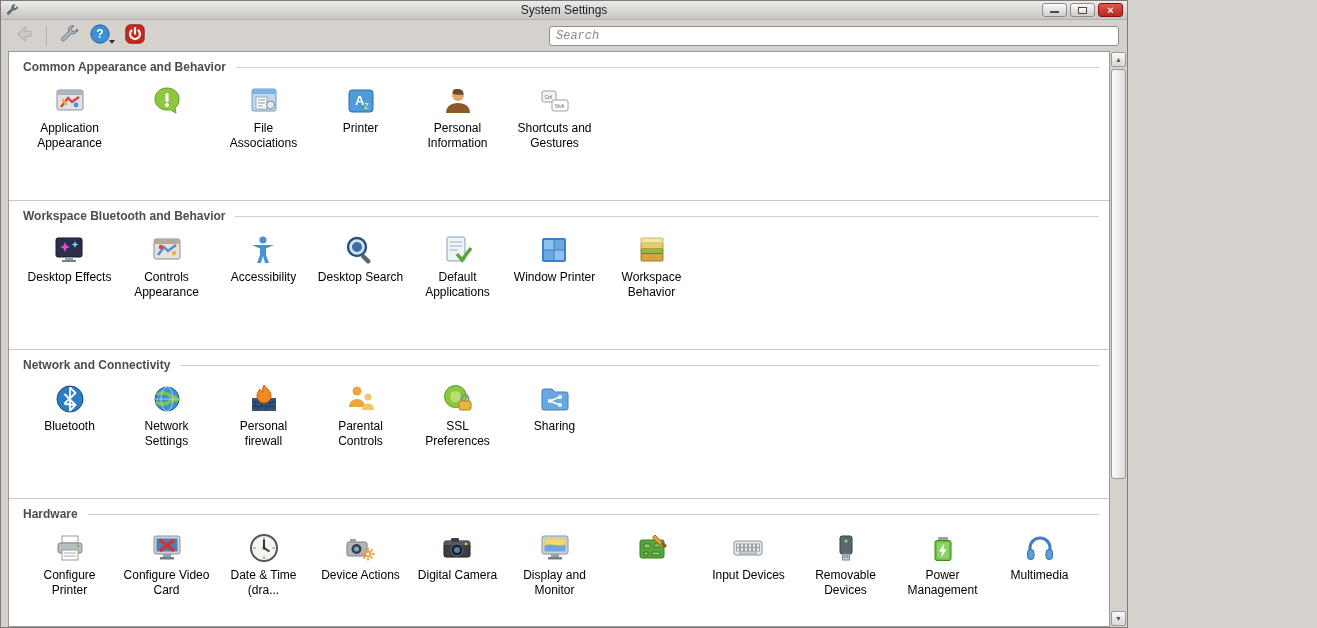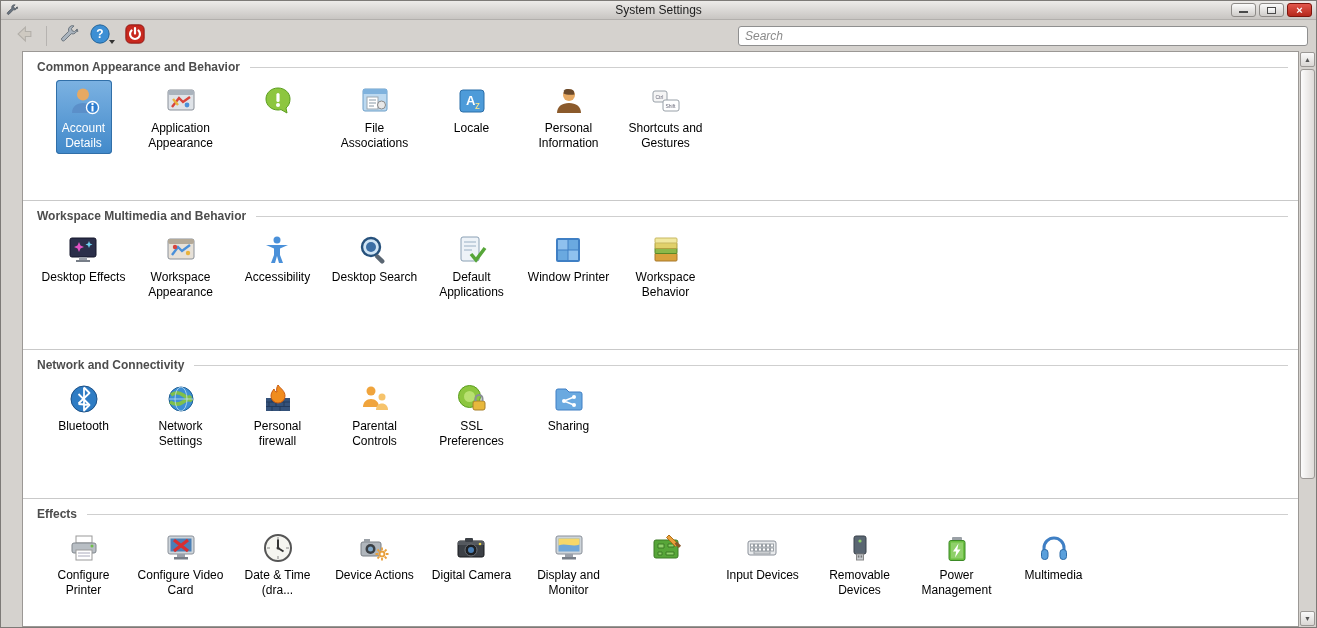--- a/index.html
+++ b/index.html
@@ -2,21 +2,21 @@
 <html><head>
 <meta charset="utf-8">
 <style>
   * { box-sizing: border-box; }
   html,body { margin:0; padding:0; }
   body {
     width:1317px; height:628px; overflow:hidden;
     font-family:"Liberation Sans","DejaVu Sans",sans-serif;
     background:#d5d2ce; font-size:12px; color:#232323;
   }
-  .window { width:1317px; height:628px; display:flex; flex-direction:column;
+  .window { width:1128px; height:628px; display:flex; flex-direction:column;
     border:1px solid #7d7a77; background:#d5d2ce; }
 
   
   .titlebar { flex:0 0 19px; position:relative; display:flex; align-items:center;
     padding:0 4px; background:linear-gradient(#edebe9,#c8c5c2);
     border-bottom:1px solid #b2afac; }
   .titlebar .win-icon { width:14px; height:14px; display:flex; align-items:center; z-index:1; }
   .titlebar .title { position:absolute; left:0; right:0; text-align:center;
     font-size:12px; color:#1c1c1c; }
   .win-controls { margin-left:auto; display:flex; gap:3px; z-index:1; }
@@ -32,25 +32,25 @@
   
   .toolbar { flex:0 0 31px; display:flex; align-items:center; padding:0 8px; gap:3px; }
   .tool-btn { width:30px; height:28px; background:transparent; border:none;
     display:flex; align-items:center; justify-content:center; cursor:pointer; padding:0; }
   .tool-btn svg { width:22px; height:22px; }
   .tool-btn.disabled { opacity:.55; cursor:default; }
   .tb-sep { width:1px; height:20px; background:#b6b3b0; margin:0 4px; }
   .dd-arrow { width:0; height:0; border-left:3px solid transparent; border-right:3px solid transparent;
     border-top:4px solid #333; margin-left:-2px; margin-top:12px; }
   .search-input { margin-left:auto; width:570px; height:20px; border:1px solid #8f8f8f;
-    border-radius:3px; padding:0 6px; font-size:12px; font-family:Liberation Sans, sans-serif; background:#fff; color:#222; }
+    border-radius:3px; padding:0 6px; font-size:12px; font-family:Liberation Mono, monospace; background:#fff; color:#222; }
   .search-input::placeholder { font-style:italic; color:#8a8a8a; }
 
   
-  .main { flex:1; display:flex; min-height:0; padding-left:21px; }
+  .main { flex:1; display:flex; min-height:0; padding-left:7px; }
   .content-frame { flex:1; background:#fff; border:1px solid #9b9895; overflow:hidden; }
 
   .section { border-bottom:1px solid #c9c9c9; padding:2px 6px 28px 6px; }
   .section:last-child { border-bottom:none; }
   .section-header { display:flex; align-items:center; gap:10px; padding:6px 4px 6px 8px; }
   .section-title { font-size:12px; font-weight:bold; color:#4d4d4d; white-space:nowrap; }
   .section-rule { flex:1; height:1px; background:#cfcfcf; }
   .items { display:flex; flex-wrap:wrap; align-items:flex-start; padding-left:6px; min-height:92px; }
   .item { width:97px; display:flex; justify-content:center; cursor:pointer; }
   .item-inner { display:flex; flex-direction:column; align-items:center; padding:4px 3px; border-radius:4px; }
@@ -136,34 +136,20 @@
   </div>
 
   <div class="main">
     <div class="content-frame" id="sections">
         <section class="section">
           <div class="section-header">
             <span class="section-title">Common Appearance and Behavior</span>
             <span class="section-rule"></span>
           </div>
           <div class="items">
-            <div class="item selected">
-              <div class="item-inner">
-                <span class="item-icon">
-                  <svg viewBox="0 0 32 32">
-                    <circle cx="15" cy="9.5" r="6" fill="#e6a963"></circle>
-                    <path d="M4 28c0-6.5 4.8-10 11-10s11 3.5 11 10z" fill="#5b8fc9"></path>
-                    <circle cx="24.5" cy="22.5" r="6" fill="#2f7fd0" stroke="#fff" stroke-width="1.4"></circle>
-                    <rect x="23.5" y="21" width="2" height="5.5" fill="#fff"></rect>
-                    <circle cx="24.5" cy="19" r="1.2" fill="#fff"></circle>
-                  </svg>
-                </span>
-                <div class="item-label">Account Details</div>
-              </div>
-            </div>
             <div class="item">
               <div class="item-inner">
                 <span class="item-icon">
                   <svg viewBox="0 0 32 32">
                     <rect x="3" y="5" width="26" height="20" rx="2" fill="#dfe3e8" stroke="#8a9099"></rect>
                     <rect x="3" y="5" width="26" height="5" rx="2" fill="#aab3bd"></rect>
                     <path d="M7 22l7-9 4 4 7-5" stroke="#d8443c" stroke-width="2.4" fill="none"></path>
                     <path d="M8 14l5 6" stroke="#e9b33c" stroke-width="2.4"></path>
                     <circle cx="22" cy="20" r="2.4" fill="#4a90d9"></circle>
                   </svg>
@@ -198,21 +184,21 @@
             </div>
             <div class="item">
               <div class="item-inner">
                 <span class="item-icon">
                   <svg viewBox="0 0 32 32">
                     <rect x="4" y="5" width="24" height="22" rx="3" fill="#4d9bd9" stroke="#2b6ea8"></rect>
                     <text x="10" y="20" font-size="13" fill="#fff" font-family="sans-serif" font-weight="bold">A</text>
                     <text x="19" y="24" font-size="10" fill="#ffe98a" font-family="sans-serif">z</text>
                   </svg>
                 </span>
-                <div class="item-label">Locale</div>
+                <div class="item-label">Printer</div>
               </div>
             </div>
             <div class="item">
               <div class="item-inner">
                 <span class="item-icon">
                   <svg viewBox="0 0 32 32">
                     <circle cx="16" cy="10" r="6" fill="#e6a963"></circle>
                     <path d="M11 5.5c1.5-2 8.5-2 10 1l.5 3c-3 .5-9 .5-11-1z" fill="#6b4a2b"></path>
                     <path d="M4 28c0-6.5 5-10 12-10s12 3.5 12 10z" fill="#8b5a2b"></path>
                   </svg>
@@ -230,21 +216,21 @@
                     <text x="15.5" y="22.8" font-size="5" fill="#667" font-family="sans-serif">Shift</text>
                   </svg>
                 </span>
                 <div class="item-label">Shortcuts and Gestures</div>
               </div>
             </div>
           </div>
         </section>
         <section class="section">
           <div class="section-header">
-            <span class="section-title">Workspace Multimedia and Behavior</span>
+            <span class="section-title">Workspace Bluetooth and Behavior</span>
             <span class="section-rule"></span>
           </div>
           <div class="items">
             <div class="item">
               <div class="item-inner">
                 <span class="item-icon">
                   <svg viewBox="0 0 32 32">
                     <rect x="3" y="4" width="26" height="19" rx="2" fill="#2b2f4a" stroke="#14162b"></rect>
                     <path d="M12 8l1.5 3.5 3.5 1.5-3.5 1.5L12 18l-1.5-3.5L7 13l3.5-1.5z" fill="#e052c4"></path>
                     <path d="M22 7l1 2.5 2.5 1-2.5 1-1 2.5-1-2.5-2.5-1 2.5-1z" fill="#6fd3f0"></path>
@@ -259,21 +245,21 @@
               <div class="item-inner">
                 <span class="item-icon">
                   <svg viewBox="0 0 32 32">
                     <rect x="3" y="5" width="26" height="20" rx="2" fill="#e7e1d8" stroke="#8a9099"></rect>
                     <rect x="3" y="5" width="26" height="5" rx="2" fill="#b3a998"></rect>
                     <path d="M7 21l6-8 4 4 8-6" stroke="#4a90d9" stroke-width="2.4" fill="none"></path>
                     <circle cx="10" cy="13" r="2.2" fill="#d8443c"></circle>
                     <circle cx="23" cy="19" r="2.2" fill="#e9b33c"></circle>
                   </svg>
                 </span>
-                <div class="item-label">Workspace Appearance</div>
+                <div class="item-label">Controls Appearance</div>
               </div>
             </div>
             <div class="item">
               <div class="item-inner">
                 <span class="item-icon">
                   <svg viewBox="0 0 32 32">
                     <circle cx="16" cy="6" r="3.5" fill="#4a90d9"></circle>
                     <path d="M5 11h22l-8 3.5V21l3 8h-4l-2-7-2 7h-4l3-8v-6.5z" fill="#4a90d9"></path>
                   </svg>
                 </span>
@@ -413,21 +399,21 @@
                     <circle cx="21" cy="22" r="2" fill="#fff"></circle>
                   </svg>
                 </span>
                 <div class="item-label">Sharing</div>
               </div>
             </div>
           </div>
         </section>
         <section class="section">
           <div class="section-header">
-            <span class="section-title">Effects</span>
+            <span class="section-title">Hardware</span>
             <span class="section-rule"></span>
           </div>
           <div class="items">
             <div class="item">
               <div class="item-inner">
                 <span class="item-icon">
                   <svg viewBox="0 0 32 32">
                     <rect x="8" y="4" width="16" height="7" fill="#fff" stroke="#999"></rect>
                     <rect x="4" y="11" width="24" height="10" rx="2" fill="#b8bec4" stroke="#80868c"></rect>
                     <rect x="8" y="18" width="16" height="10" fill="#fff" stroke="#999"></rect>

